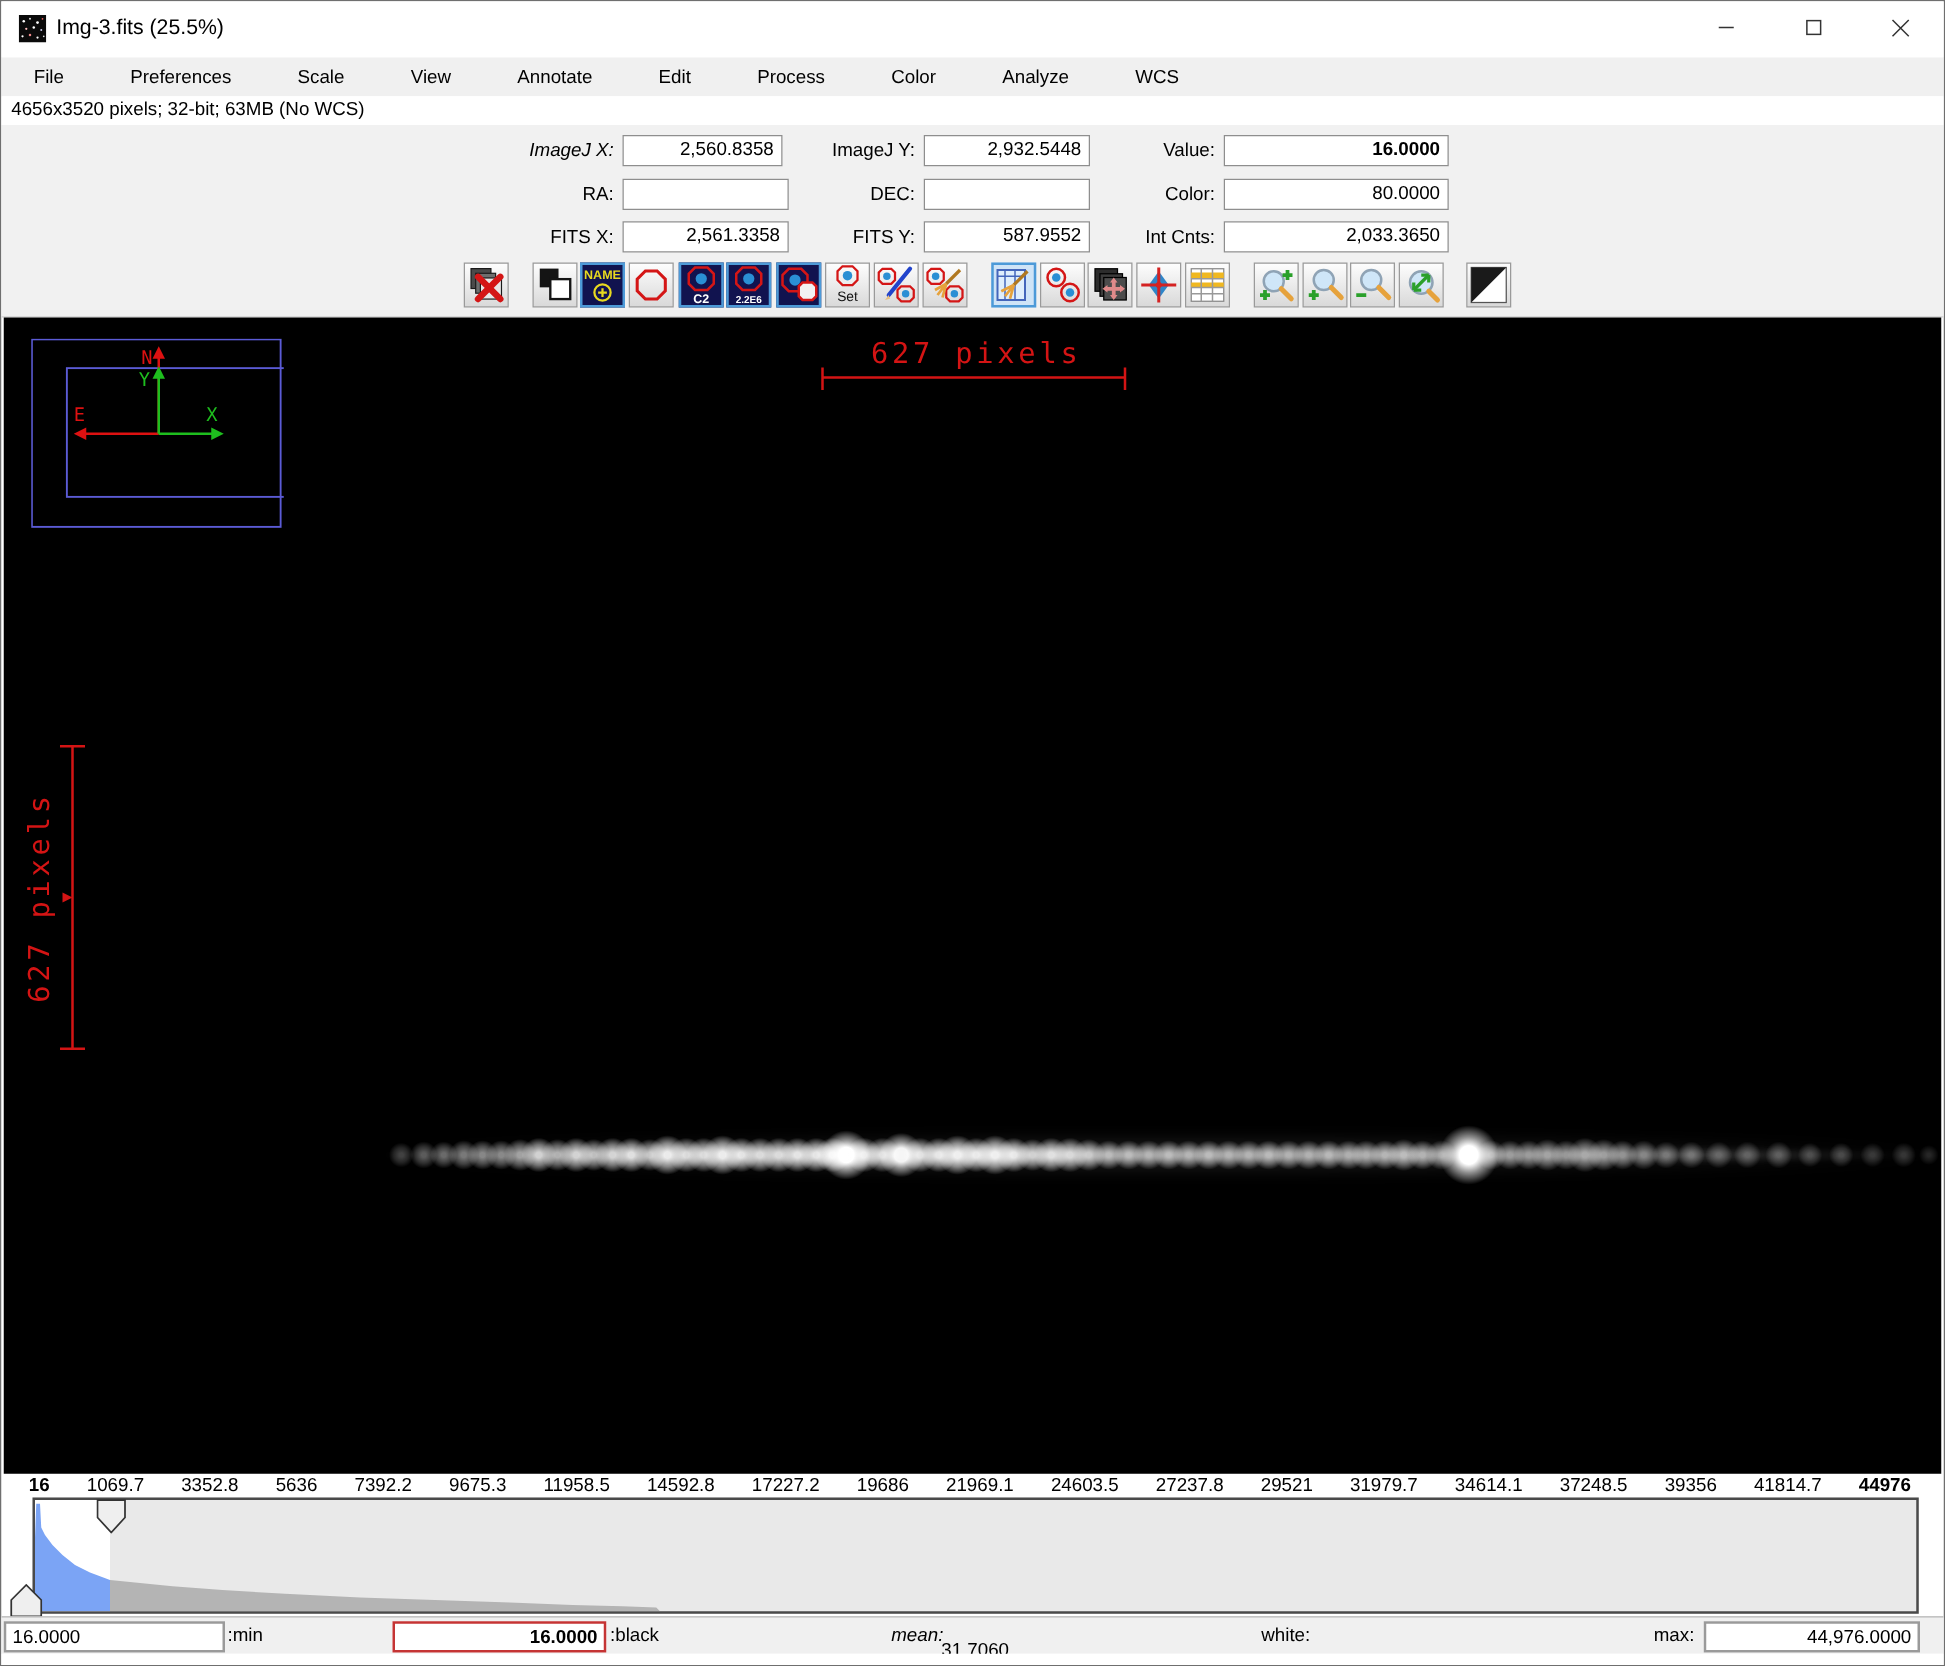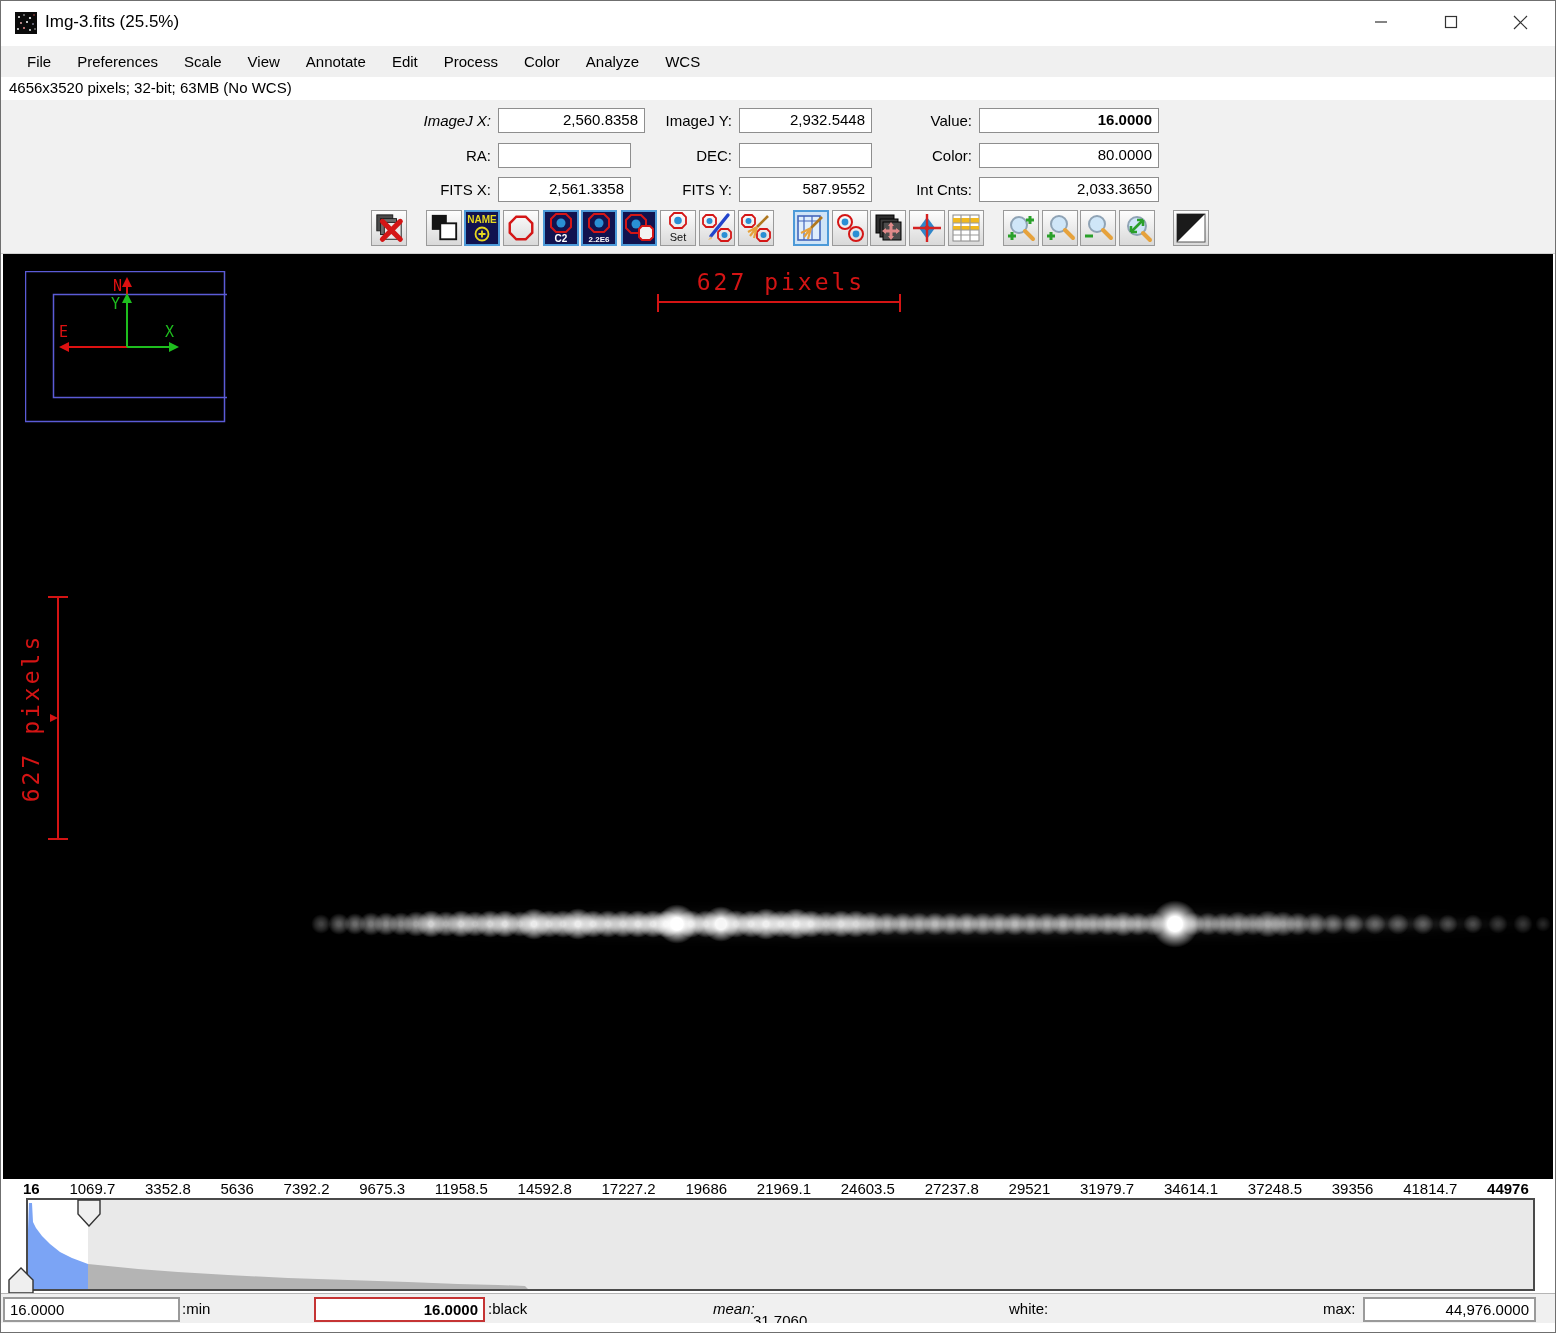--- a/index.html
+++ b/index.html
@@ -9,21 +9,21 @@
     overflow:hidden; border:1px solid #6f6f6f; color:#111;
   }
   
   .titlebar { position:absolute; left:0; top:0; width:100%; height:45px; background:#ffffff; }
   .title-icon { position:absolute; left:14px; top:11px; width:22px; height:22px; }
   .title-text { position:absolute; left:44px; top:11px; font-size:17px; color:#000; }
   .win-btn { position:absolute; top:0; width:47px; height:42px; display:flex; align-items:center; justify-content:center; }
   #btn-min { left:1356px; } #btn-max { left:1426px; } #btn-close { left:1496px; }
   
   .menubar { position:absolute; left:0; top:45px; width:100%; height:31px; background:#f0f0f0;
-             display:flex; align-items:center; padding-left:13px; }
+             display:flex; align-items:center; padding-left:13px;gap:27px; }
   .menu-item { font-size:15px; padding:4px 13px; color:#000; }
   
   .infoline { position:absolute; left:0; top:76px; width:100%; height:23px; background:#ffffff;
               font-size:15px; padding-left:8px; line-height:21px; color:#000; }
   
   .panel { position:absolute; left:0; top:99px; width:100%; height:154px; background:#f1f1f1; border-bottom:1px solid #d0d0d0; }
   .ro-label { position:absolute; height:25px; line-height:25px; font-size:15px; text-align:right; width:120px; color:#000; }
   .ro-field { position:absolute; height:25px; line-height:22px; font-size:15px; background:#fff;
               border:1px solid #8e8e8e; text-align:right; padding-right:6px; color:#000; }
   .ro-field.bold { font-weight:bold; }
@@ -110,21 +110,21 @@
     <span class="menu-item">Color</span>
     <span class="menu-item">Analyze</span>
     <span class="menu-item">WCS</span>
   </div>
 
 <div class="infoline">4656x3520 pixels; 32-bit; 63MB (No WCS)</div>
 
 <div class="panel">
 
   <div class="ro-label" style="left:370px; top:8px;font-style:italic;">ImageJ X:</div>
-  <div class="ro-field" style="left:497px; top:8px; width:147px;">2,560.8358</div>
+  <div class="ro-field" style="left:497px; top:8px; width:128px;">2,560.8358</div>
   <div class="ro-label" style="left:611px; top:8px;">ImageJ Y:</div>
   <div class="ro-field" style="left:738px; top:8px; width:133px;">2,932.5448</div>
   <div class="ro-label" style="left:851px; top:8px;">Value:</div>
   <div class="ro-field bold" style="left:978px; top:8px; width:180px;">16.0000</div>
 
   <div class="ro-label" style="left:370px; top:43px;">RA:</div>
   <div class="ro-field" style="left:497px; top:43px; width:133px;"></div>
   <div class="ro-label" style="left:611px; top:43px;">DEC:</div>
   <div class="ro-field" style="left:738px; top:43px; width:133px;"></div>
   <div class="ro-label" style="left:851px; top:43px;">Color:</div>

